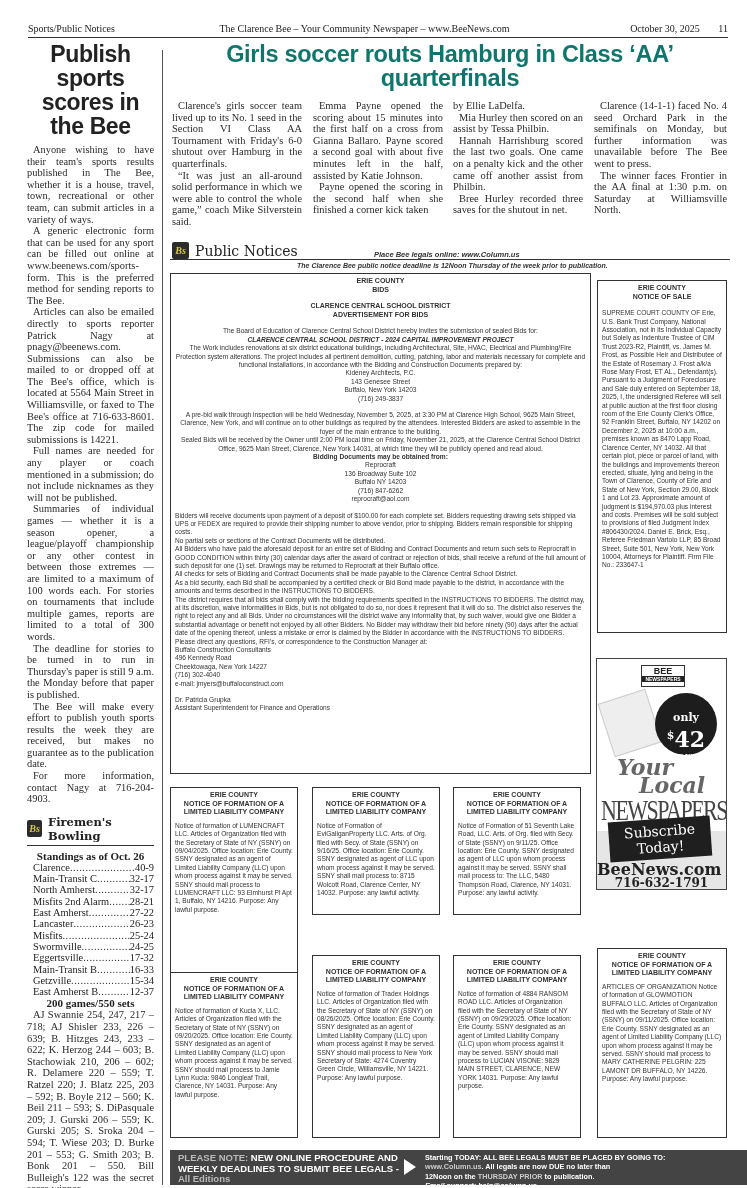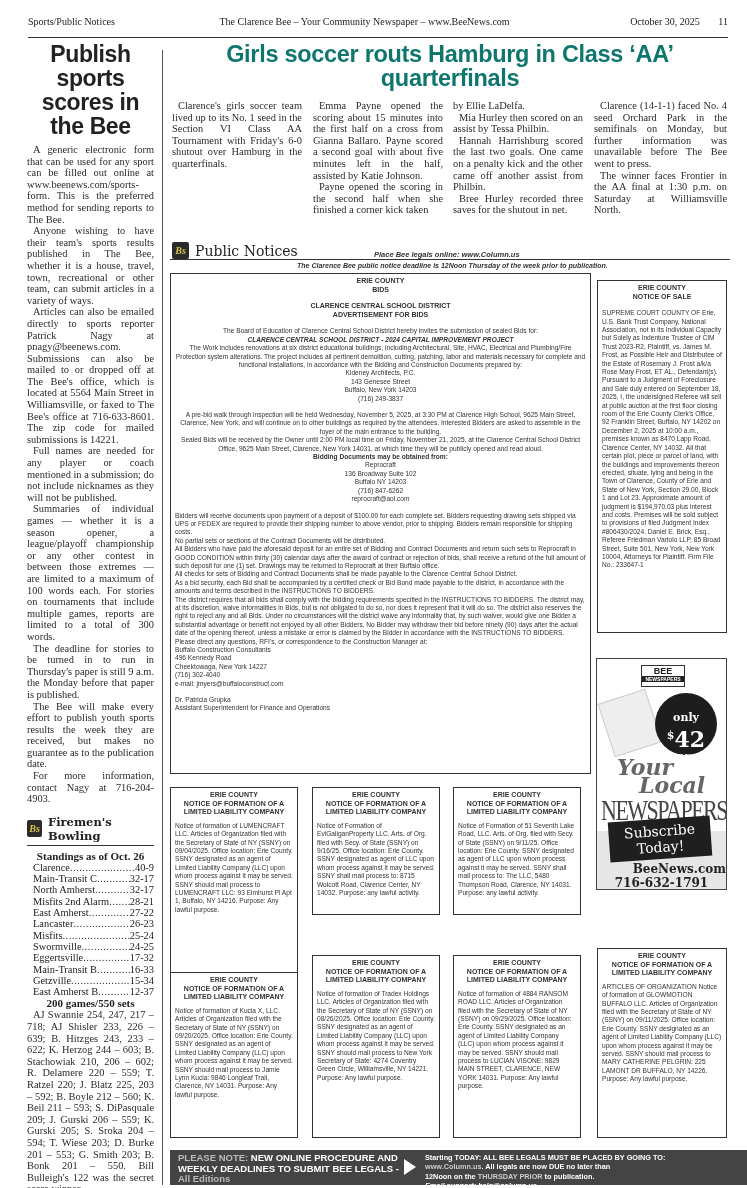--- a/index.html
+++ b/index.html
@@ -1,21 +1,21 @@
 <!DOCTYPE html>
 <html><head>
 <meta charset="utf-8">
 <style>
   * { box-sizing: border-box; margin: 0; padding: 0; }
   html, body { width: 747px; height: 1188px; background: #fff; overflow: hidden; }
   body { position: relative; font-family: "DejaVu Serif", serif; color: #222; }
 
   .masthead { position: absolute; left: 28px; top: 22px; width: 700px; height: 16px;
     border-bottom: 1.5px solid #333; font-family: "Liberation Serif", serif; font-size: 10px;
-    display: flex; justify-content: space-between; align-items: flex-end; padding-bottom: 10px; }
+    display: flex; justify-content: space-between; align-items: flex-end; padding-bottom: 3px; }
   .masthead .right span { margin-left: 16px; }
 
   .divider-v { position: absolute; width: 1px; background: #555; }
 
   
   .left { position: absolute; left: 27px; top: 42px; width: 127px; }
   .promo-title { font-family: "Liberation Sans", sans-serif; font-weight: bold; font-size: 23px;
     line-height: 24px; text-align: center; letter-spacing: -0.4px; margin-bottom: 6px; }
   .body-text { font-family: "Liberation Serif", serif; font-size: 10.4px; line-height: 11.6px;
     text-align: justify; color: #2a2a2a; }
@@ -79,22 +79,22 @@
   .ad-your { position: absolute; left: 20px; top: 98px; font-family: "DejaVu Serif", serif;
     font-style: italic; font-size: 22px; line-height: 20px; color: #666; font-weight: bold; }
   .ad-local { position: absolute; left: 42px; top: 116px; font-family: "DejaVu Serif", serif;
     font-style: italic; font-size: 22px; line-height: 20px; color: #666; font-weight: bold; }
   .ad-news { position: absolute; left: 4px; top: 138px; width: 123px; font-family: "Liberation Serif", serif;
     font-size: 22px; line-height: 22px; color: #444; text-align: center; transform: scaleY(1.3); transform-origin: top; letter-spacing: -1.5px; }
   .ad-grey { position: absolute; left: 0; top: 172px; width: 100%; height: 60px; background: #e6e6e6; }
   .ad-sub { position: absolute; left: 12px; top: 160px; width: 102px; height: 40px; background: #1f1f1f;
     color: #fff; font-family: "DejaVu Serif", serif; font-size: 14px; line-height: 16px; text-align: center;
     transform: rotate(-4deg); padding-top: 4px; }
-  .ad-url { position: absolute; left: 0; top: 204px; width: 100%; text-align: right;
-    font-family: "DejaVu Serif", serif; font-weight: bold; font-size: 12px; line-height: 13px; color: #222; }
+  .ad-url { position: absolute; left: 0; top: 204px; width: 100%; text-align: left;
+    font-family: "DejaVu Serif", serif; font-weight: bold; font-size: 16px; line-height: 13px; color: #222; }
   .ad-phone { position: absolute; left: 0; top: 218px; width: 100%; text-align: center;
     font-family: "DejaVu Serif", serif; font-weight: bold; font-size: 12px; line-height: 13px; color: #222; }
 
   
   .banner { position: absolute; left: 170px; top: 1150px; width: 662px; height: 35px; background: #444;
     color: #fff; font-family: "Liberation Sans", sans-serif; font-weight: bold; }
   .banner .l { position: absolute; left: 8px; top: 3px; font-size: 9.5px; line-height: 10.5px; }
   .banner .l .pl { color: #bbb; }
   .banner .l .ed { color: #bbb; }
   .banner .arrow { position: absolute; left: 234px; top: 9px; width: 0; height: 0;
@@ -113,22 +113,22 @@
     <span>October 30, 2025</span>
     <span>11</span>
   </span>
 </div>
 
 <div class="divider-v" style="left:162px; top:50px; height:1135px;"></div>
 
 <div class="left">
   <div class="promo-title">Publish sports scores in the Bee</div>
   <div class="body-text">
+    <p>Anyone wishing to have their team's sports results published in The Bee, whether it is a house, travel, town, recreational or other team, can submit articles in a variety of ways.</p>
     <p>A generic electronic form that can be used for any sport can be filled out online at www.beenews.com/sports-form. This is the preferred method for sending reports to The Bee.</p>
-    <p>Anyone wishing to have their team's sports results published in The Bee, whether it is a house, travel, town, recreational or other team, can submit articles in a variety of ways.</p>
     <p>Articles can also be emailed directly to sports reporter Patrick Nagy at pnagy@beenews.com. Submissions can also be mailed to or dropped off at The Bee's office, which is located at 5564 Main Street in Williamsville, or faxed to The Bee's office at 716-633-8601. The zip code for mailed submissions is 14221.</p>
     <p>Full names are needed for any player or coach mentioned in a submission; do not include nicknames as they will not be published.</p>
     <p>Summaries of individual games — whether it is a season opener, a league/playoff championship or any other contest in between those extremes — are limited to a maximum of 100 words each. For stories on tournaments that include multiple games, reports are limited to a total of 300 words.</p>
     <p>The deadline for stories to be turned in to run in Thursday's paper is still 9 a.m. the Monday before that paper is published.</p>
     <p>The Bee will make every effort to publish youth sports results the week they are received, but makes no guarantee as to the publication date.</p>
     <p>For more information, contact Nagy at 716-204-4903.</p>
   </div>
 
   <div class="section-head">
     <span class="logo-box">Bs</span>
@@ -200,20 +200,21 @@
   <div class="standings-title">200 games/550 sets</div>
   <div class="body-text">
       <p>AJ Swannie 254, 247, 217 – 718; AJ Shisler 233, 226 – 639; B. Hitzges 243, 233 – 622; K. Herzog 244 – 603; B. Stachowiak 210, 206 – 602; R. Delamere 220 – 559; T. Ratzel 220; J. Blatz 225, 203 – 592; B. Boyle 212 – 560; K. Beil 211 – 593; S. DiPasquale 209; J. Gurski 206 – 559; K. Gurski 205; S. Sroka 204 – 594; T. Wiese 203; D. Burke 201 – 553; G. Smith 203; B. Bonk 201 – 550. Bill Bulleigh's 122 was the secret score winner.</p>
     </div>
 
 </div>
 
 <div class="headline">Girls soccer routs Hamburg in Class ‘AA’ quarterfinals</div>
 <div class="story" style="left:172px; width:130px;">
   <p>Clarence's girls soccer team lived up to its No. 1 seed in the Section VI Class AA Tournament with Friday's 6-0 shutout over Hamburg in the quarterfinals.</p>
+  <p>“It was just an all-around solid performance in which we were able to control the whole game,” coach Mike Silverstein said.</p>
 </div>
 <div class="story" style="left:313px; width:130px;">
   <p>Emma Payne opened the scoring about 15 minutes into the first half on a cross from Gianna Ballaro. Payne scored a second goal with about five minutes left in the half, assisted by Katie Johnson.</p>
   <p>Payne opened the scoring in the second half when she finished a corner kick taken</p>
 </div>
 <div class="story" style="left:453px; width:130px;">
   <p style="text-indent:0">by Ellie LaDelfa.</p>
   <p>Mia Hurley then scored on an assist by Tessa Philbin.</p>
   <p>Hannah Harrishburg scored the last two goals. One came on a penalty kick and the other came off another assist from Philbin.</p>
   <p>Bree Hurley recorded three saves for the shutout in net.</p>

